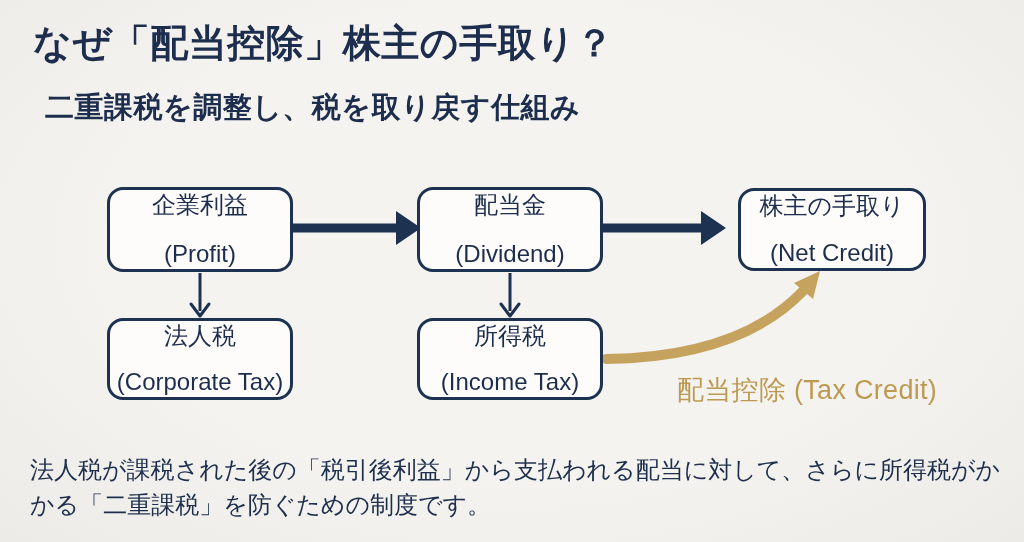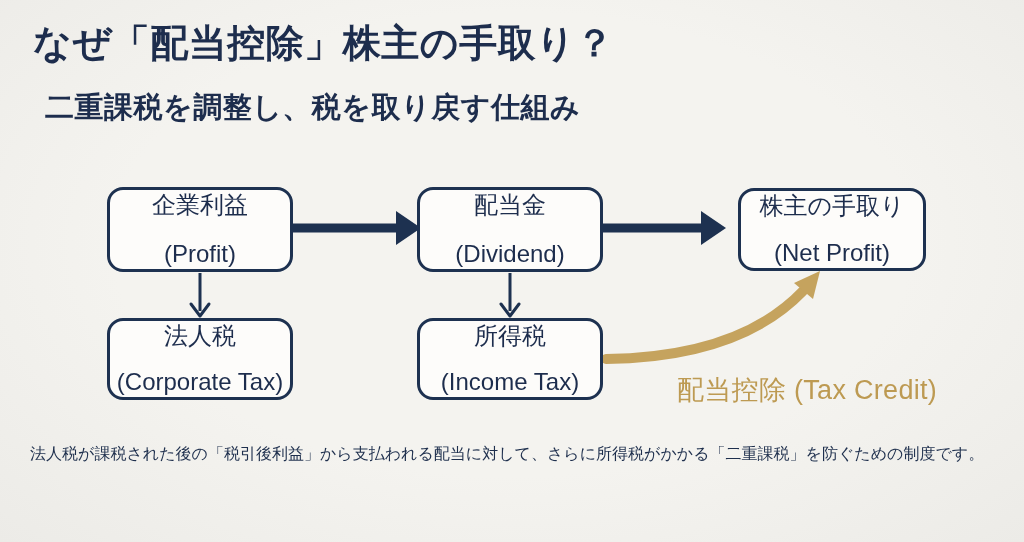--- a/index.html
+++ b/index.html
@@ -77,24 +77,24 @@
     top: 372px;
     font-size: 27px;
     font-weight: 400;
     letter-spacing: 0.3px;
     color: #bd9a52;
     white-space: nowrap;
   }
   .footer-note {
     position: absolute;
     left: 30px;
-    top: 436px;
+    top: 452px;
     width: 978px;
     margin: 0;
-    font-size: 16px;
+    font-size: 24px;
     line-height: 35px;
     font-weight: 500;
     color: #1e2f4d;
   }
 </style>
 </head>
 <body>
 
 <div class="slide">
 
@@ -136,21 +136,21 @@
       <span>(Profit)</span>
     </div>
 
     <div class="node node-dividend">
       <span>配当金</span>
       <span>(Dividend)</span>
     </div>
 
     <div class="node node-net-income">
       <span>株主の手取り</span>
-      <span>(Net Profit)</span>
+      <span>(Net Credit)</span>
     </div>
 
     <div class="node node-corporate-tax">
       <span>法人税</span>
       <span>(Corporate Tax)</span>
     </div>
 
     <div class="node node-income-tax">
       <span>所得税</span>
       <span>(Income Tax)</span>

